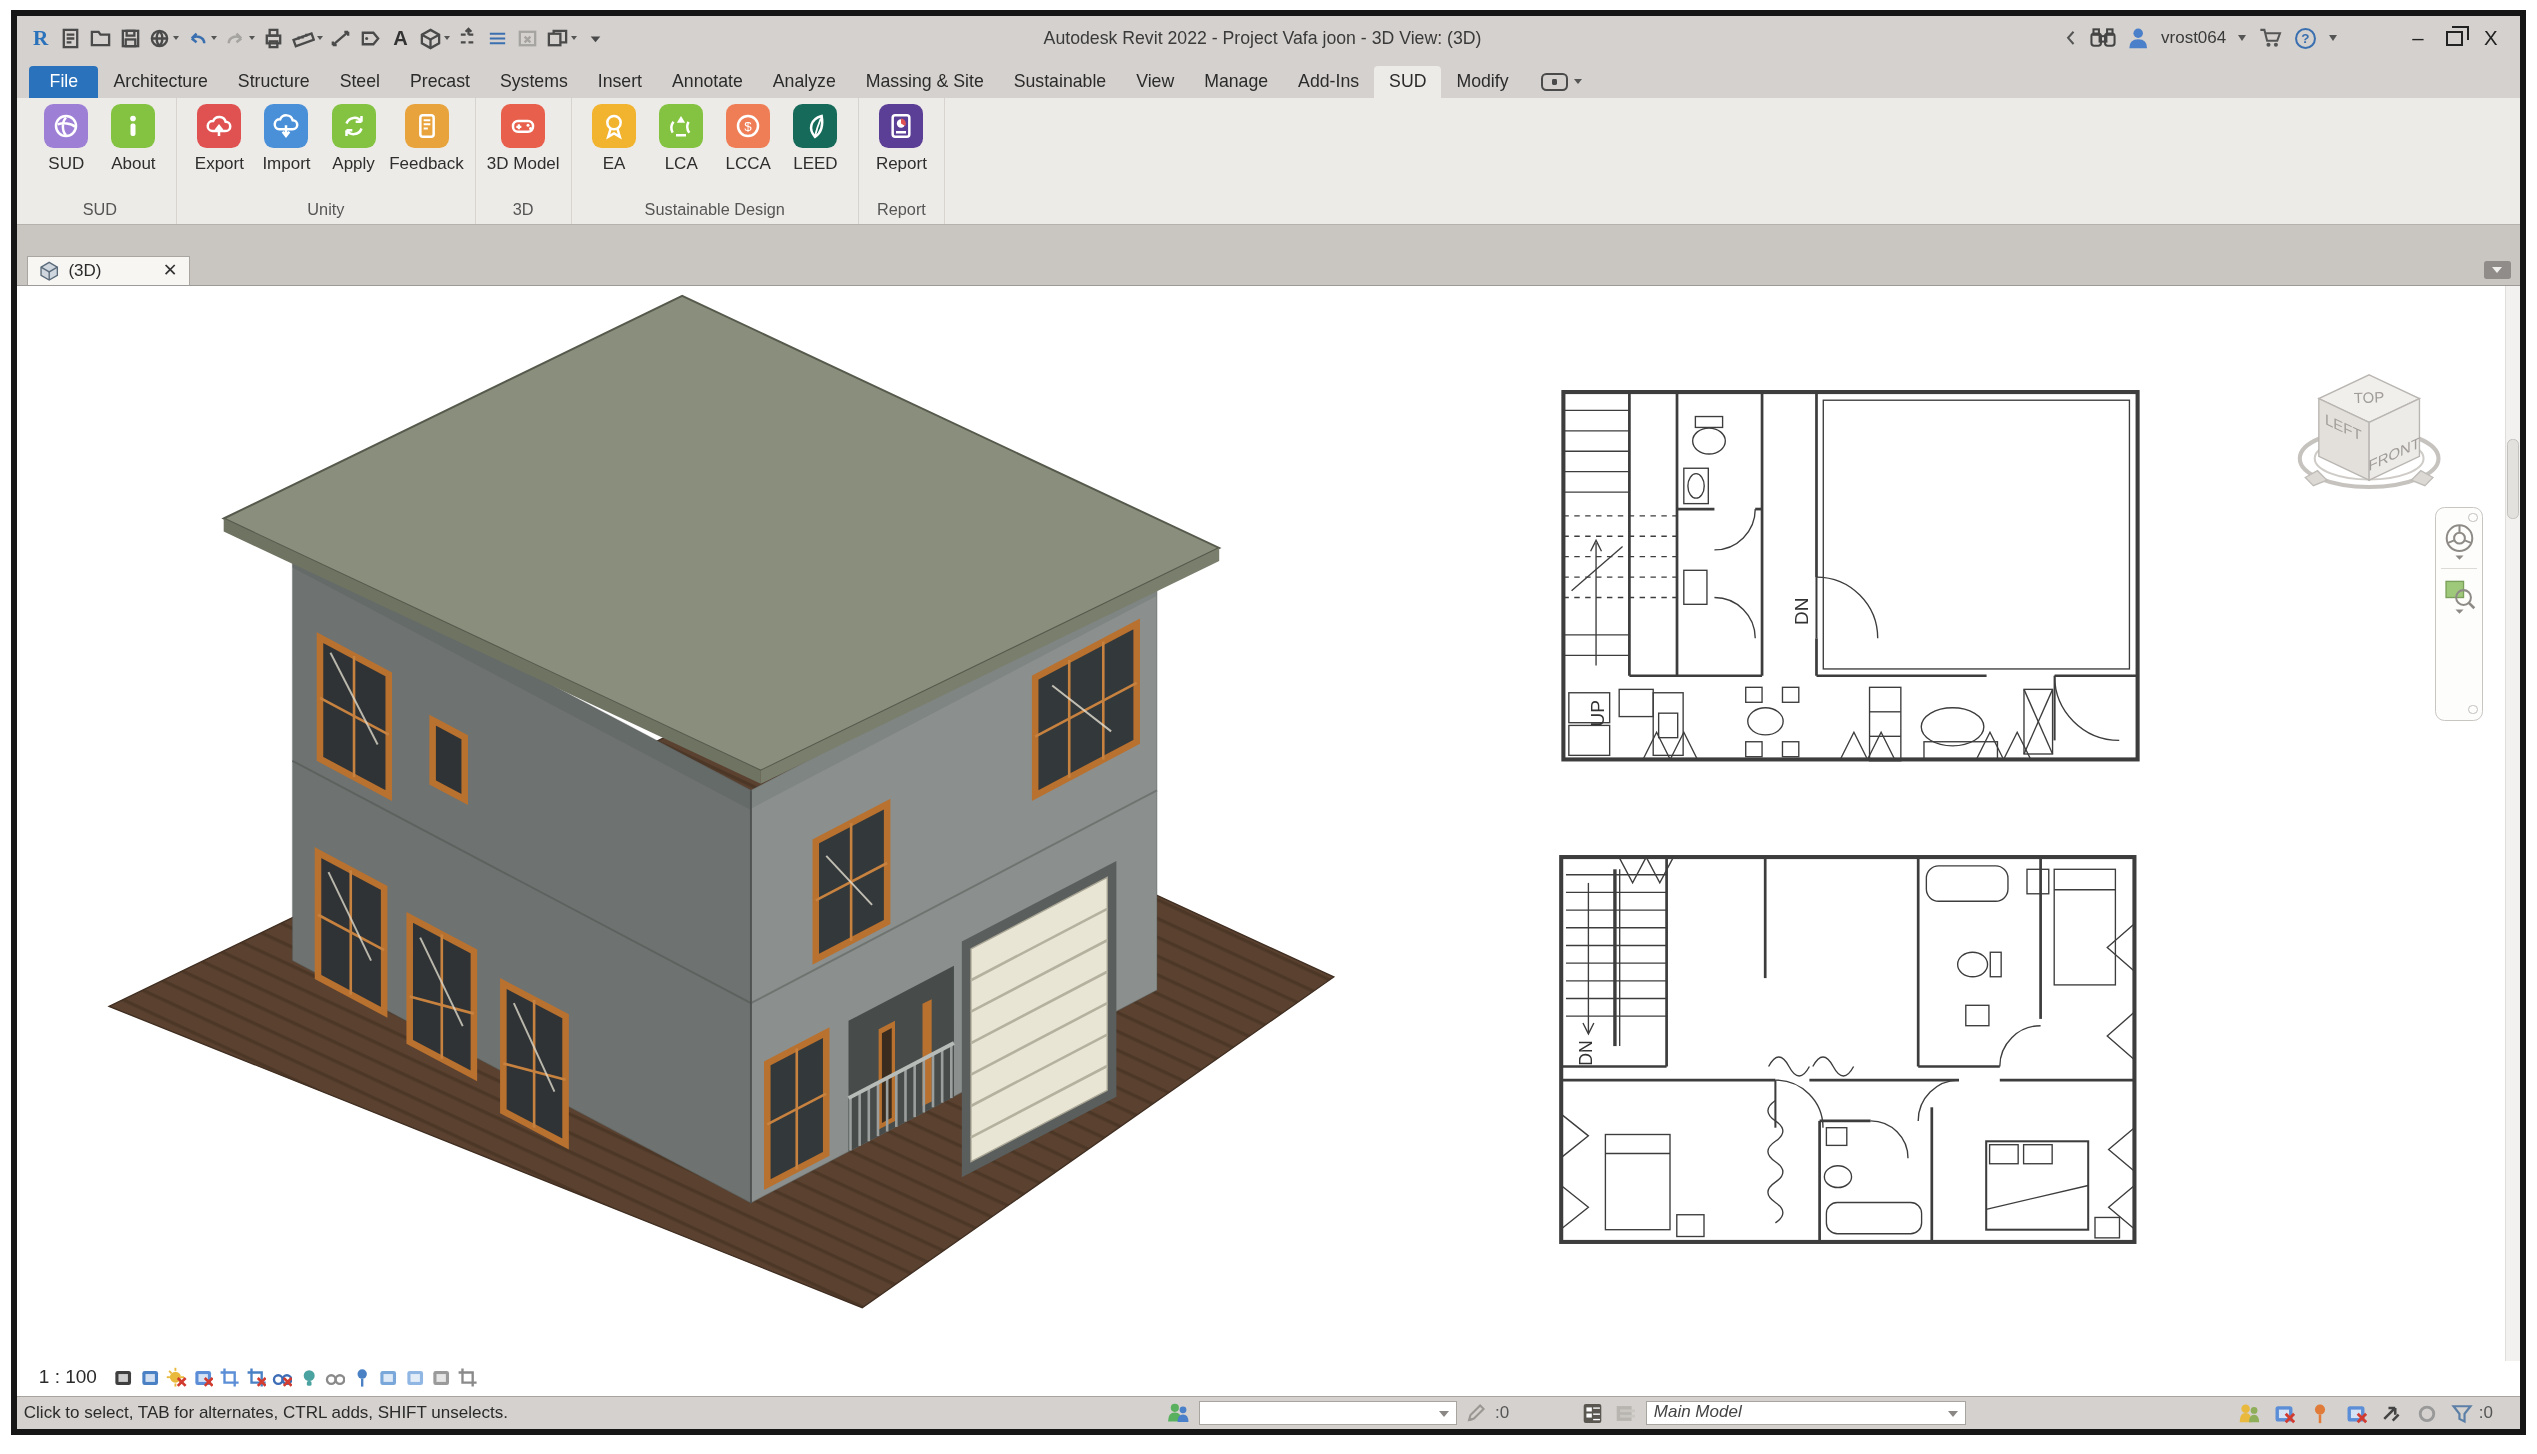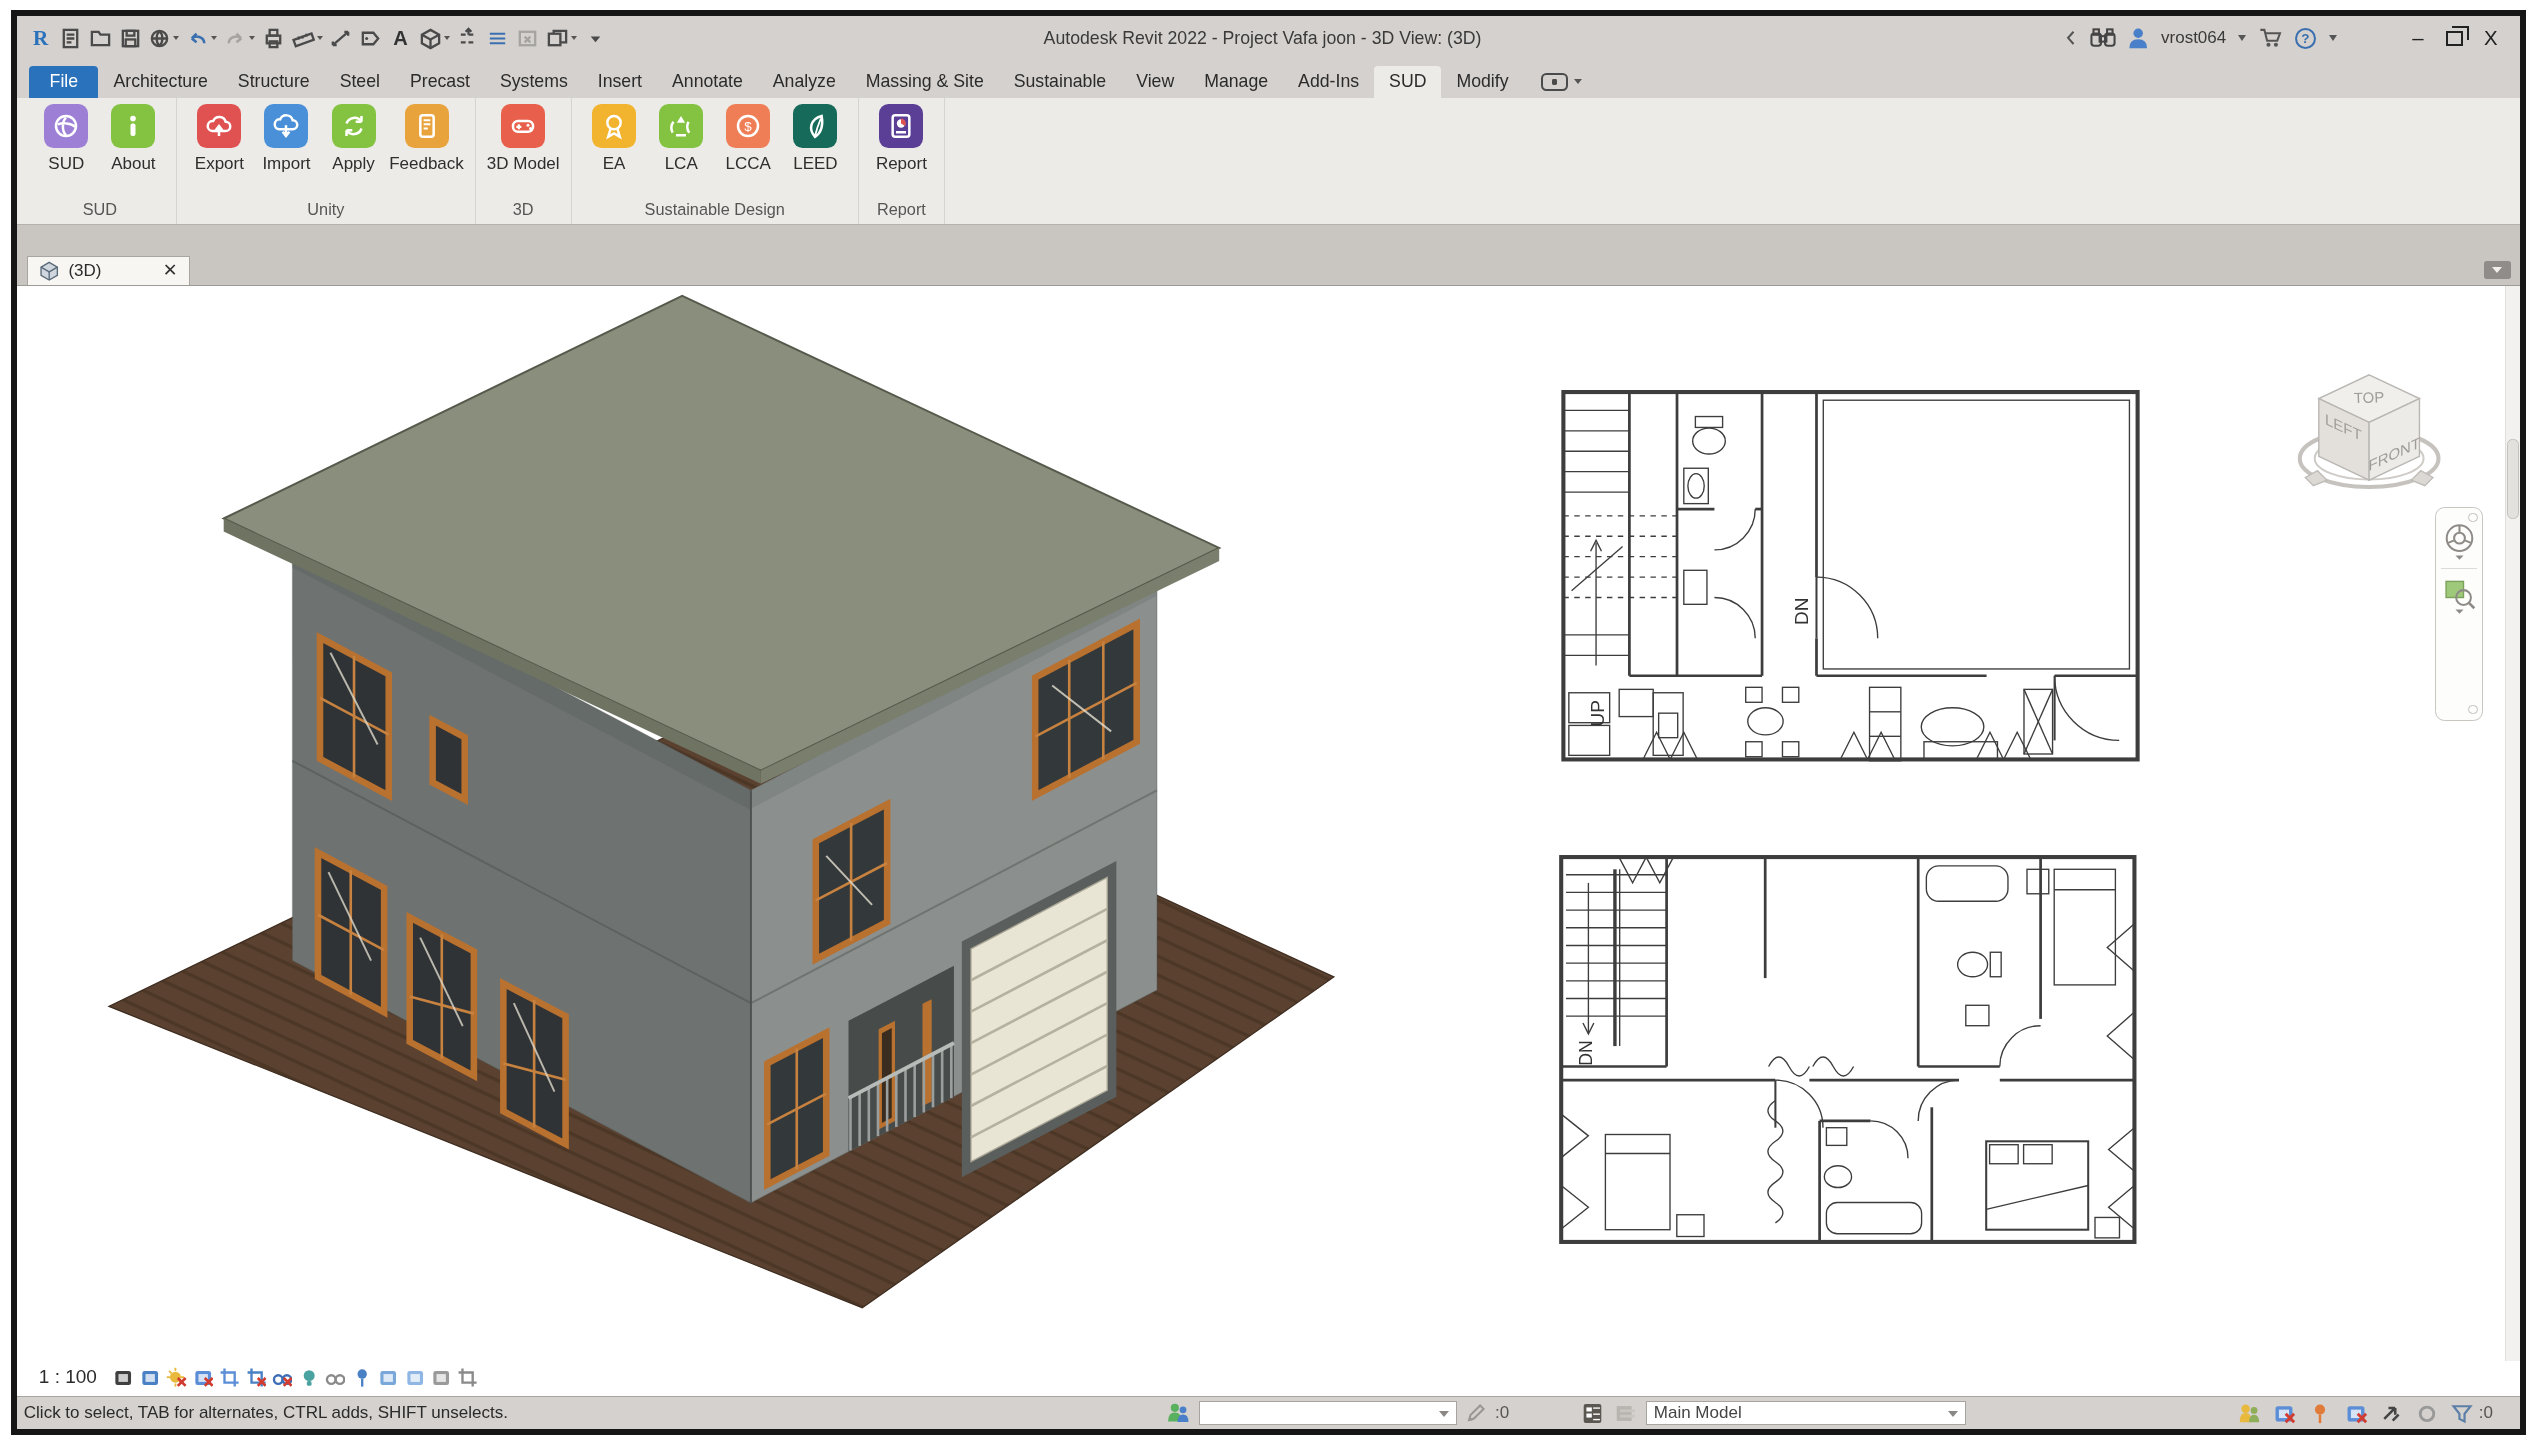--- a/index.html
+++ b/index.html
@@ -68,21 +68,21 @@
   .viewbar { position:absolute; left:17.7px; bottom:6.8px; display:flex; align-items:center; gap:6.8px; }
   .scale-btn { font-size:19px; color:#2b2b2b; padding:1.4px 9.5px 1.4px 4.1px; }
   .vc-icons { display:flex; align-items:center; gap:6.1px; }
   .vc-icons svg { width:20.4px; height:20.4px; display:block; }
 
   
   .statusbar { height:33px; background:#d5d1ce; border-top:0.7px solid #a8a5a1; position:relative; display:flex; align-items:center; flex:0 0 auto; }
   .hint { font-size:17px; color:#2b2b2b; margin-left:6.8px; white-space:nowrap; }
   .sb-ws { position:absolute; left:1149px; display:flex; align-items:center; gap:8.2px; }
   .sb-ws svg, .sb-do svg { display:block; }
-  .combo { height:24.5px; background:#fff; border:0.7px solid #a8a5a1; display:flex; align-items:center; font-size:17px; color:#444; padding:0 23px 0 6.8px; position:relative; }
+  .combo { height:24.5px; background:#fff; border:0.7px solid #a8a5a1; display:flex; align-items:flex-start; font-size:17px; color:#444; padding:0 23px 0 6.8px; position:relative;font-style:italic; }
   .combo:after { content:""; position:absolute; right:6.8px; top:9.5px; width:0; height:0; border-left:5.4px solid transparent; border-right:5.4px solid transparent; border-top:6.8px solid #8a8784; }
   .ws-combo { width:258px; }
   .count-badge { font-size:17px; color:#555; }
   .sb-do { position:absolute; left:1564px; display:flex; align-items:center; gap:9.5px; }
   .do-combo { width:320px; }
   .sb-right { position:absolute; right:27px; display:flex; align-items:center; gap:13.6px; }
   .sb-right svg { width:22px; height:22px; display:block; }
   .sb-right .count-badge { margin-left:-8.2px; }
 </style>
 </head>

